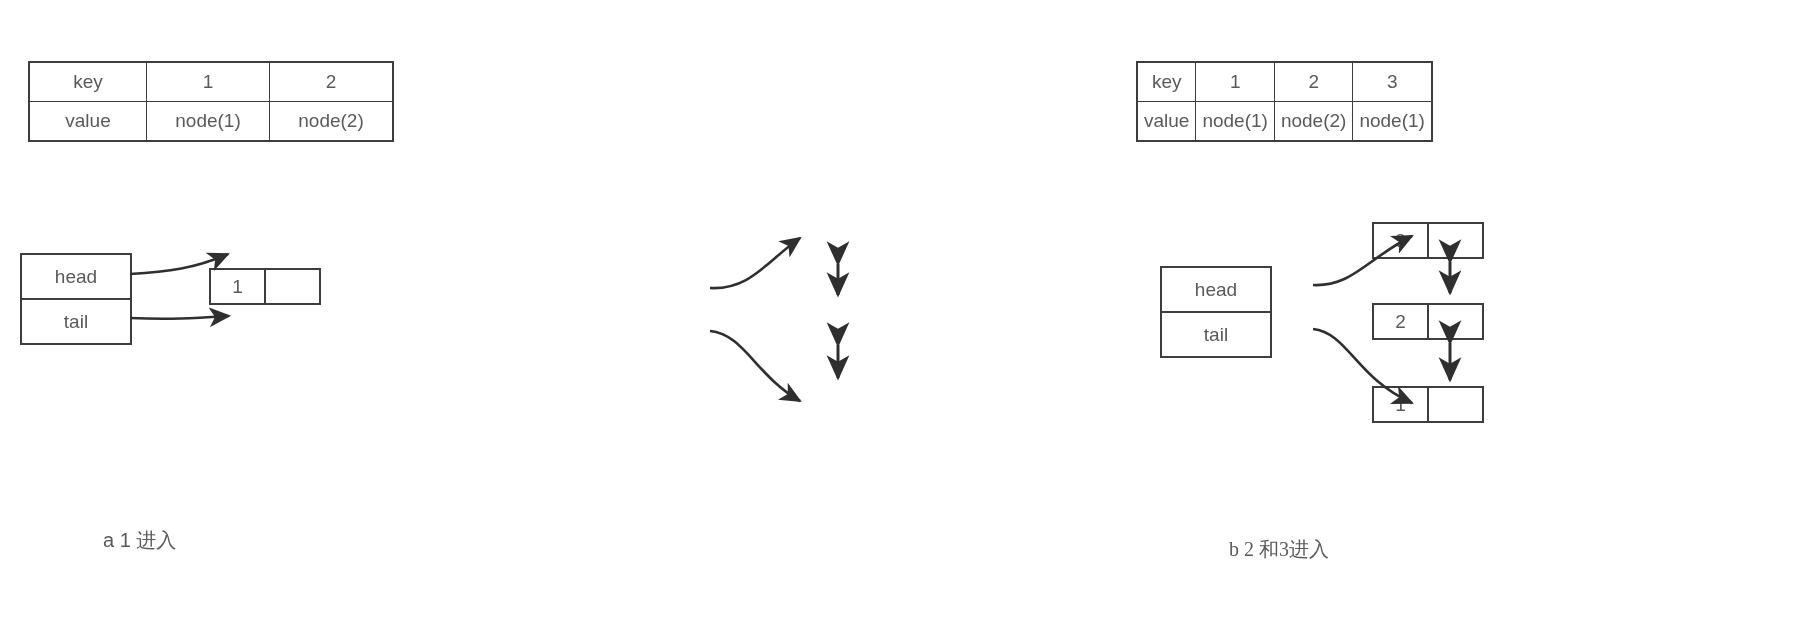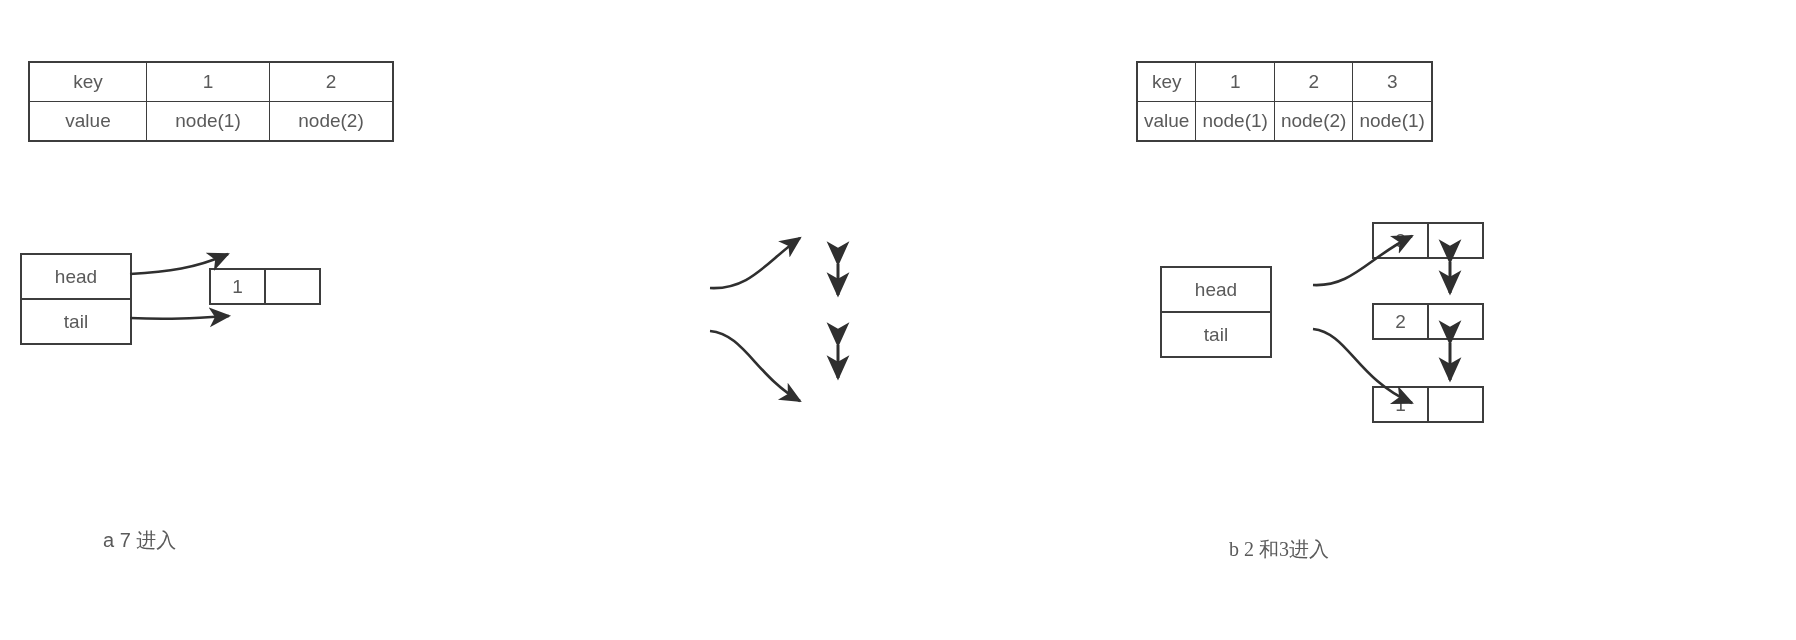--- a/index.html
+++ b/index.html
@@ -133,21 +133,21 @@
   <div class="ht-box" id="ht-a">
     <div class="row top">head</div>
     <div class="row">tail</div>
   </div>
 
   <div class="node" id="node-a-1">
     <div class="c first">1</div>
     <div class="c"></div>
   </div>
 
-  <div class="caption" id="cap-a">a 7 进入</div>
+  <div class="caption" id="cap-a">a 1 进入</div>
 </div>
 
 <div class="panel" id="panel-b">
 
   <table class="kv-table" id="table-b">
     <tbody>
         <tr>
       <td class="lbl">key</td>
       <td class="cell">1</td>
       <td class="cell">2</td>

